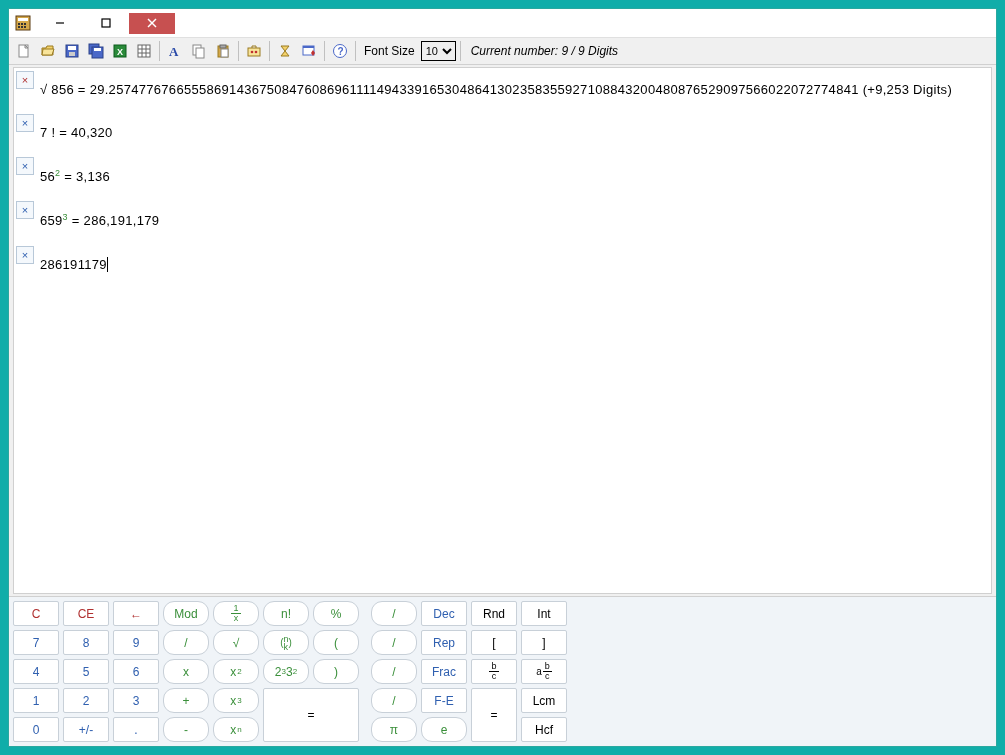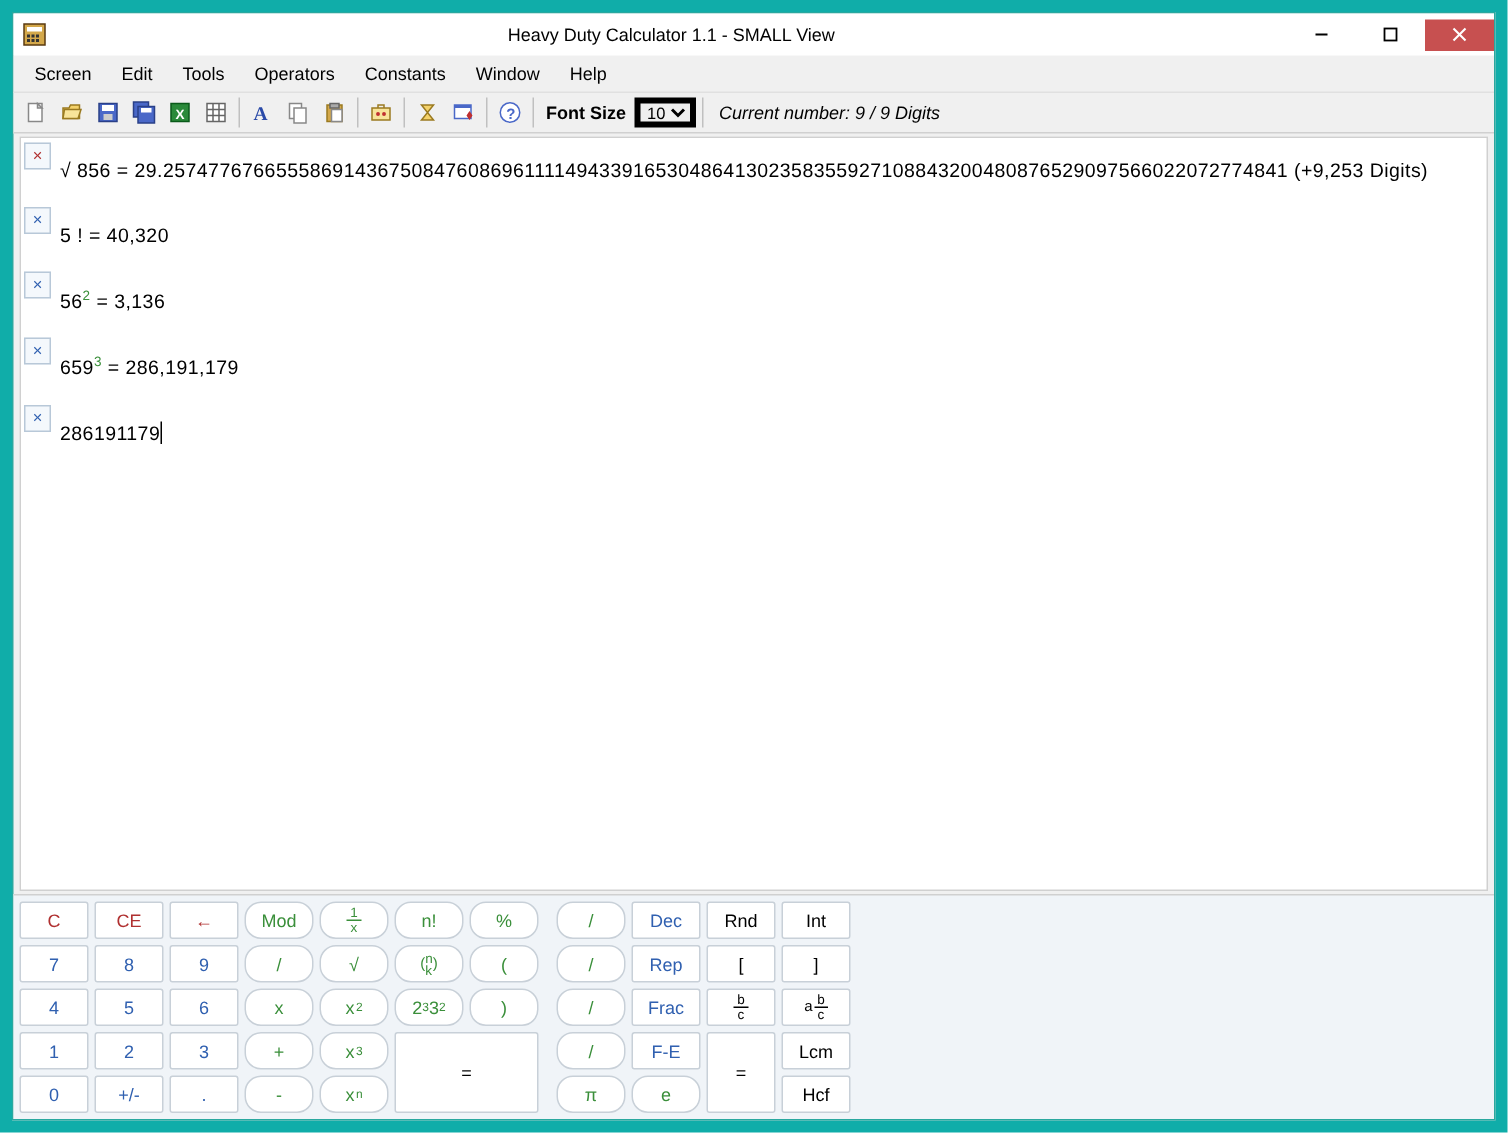--- a/index.html
+++ b/index.html
@@ -55,23 +55,23 @@
   border-bottom: 1px solid #d0d0d0;
   height: 28px;
   gap: 2px;
 }
 .tb-btn {
   width: 22px; height: 22px;
   display: flex; align-items: center; justify-content: center;
   cursor: pointer;
 }
 .tb-sep { width: 1px; height: 20px; background: #c0c0c0; margin: 0 2px; }
-.tb-label { font-size: 12px; padding: 0 4px; font-weight: bold; }
+.tb-label { font-size: 12px; padding: 0 4px; }
 .tb-select {
-  font-size: 11px; height: 20px; border: 4px solid #000000;
+  font-size: 11px; height: 20px; border: 1px solid #000000;
 }
 .tb-status { font-size: 12px; padding-left: 6px; font-style: italic; }
 .workspace {
   flex: 1;
   background: #fff;
   margin: 2px 4px;
   border: 1px solid #d0d0d0;
   display: flex;
   flex-direction: column;
   overflow: hidden;
@@ -158,50 +158,40 @@
           <rect x="1" y="1" width="14" height="14" fill="#d4a84a" stroke="#5a3a10"></rect>
           <rect x="3" y="3" width="10" height="3" fill="#fff"></rect>
           <rect x="3" y="8" width="2" height="2" fill="#333"></rect>
           <rect x="6" y="8" width="2" height="2" fill="#333"></rect>
           <rect x="9" y="8" width="2" height="2" fill="#333"></rect>
           <rect x="3" y="11" width="2" height="2" fill="#333"></rect>
           <rect x="6" y="11" width="2" height="2" fill="#333"></rect>
           <rect x="9" y="11" width="2" height="2" fill="#333"></rect>
         </svg>
     </span>
-    <div class="title-text">Heavy Duty Calculator 1.1 - SMALL View</div>
     <div class="win-controls">
       <div class="win-btn">
         <svg width="10" height="10">
             <line x1="1" y1="5" x2="9" y2="5" stroke="#000" stroke-width="1.2"></line>
           </svg>
       </div>
       <div class="win-btn">
         <svg width="10" height="10">
             <rect x="1" y="1" width="8" height="8" fill="none" stroke="#000" stroke-width="1.2"></rect>
           </svg>
       </div>
       <div class="win-btn close">
         <svg width="10" height="10">
             <line x1="1" y1="1" x2="9" y2="9" stroke="#fff" stroke-width="1.4"></line>
             <line x1="9" y1="1" x2="1" y2="9" stroke="#fff" stroke-width="1.4"></line>
           </svg>
       </div>
     </div>
   </div>
 
-  <div class="menubar" id="menubar">
-      <div class="menu-item">Screen</div>
-      <div class="menu-item">Edit</div>
-      <div class="menu-item">Tools</div>
-      <div class="menu-item">Operators</div>
-      <div class="menu-item">Constants</div>
-      <div class="menu-item">Window</div>
-      <div class="menu-item">Help</div>
-    </div>
 
   <div class="toolbar">
     <div class="tb-btn">
         <svg width="16" height="16">
           <rect x="3" y="2" width="9" height="12" fill="#fff" stroke="#888"></rect>
           <path d="M9 2 L12 5 L9 5 Z" fill="#ddd" stroke="#888"></path>
         </svg>
       </div>
     <div class="tb-btn">
         <svg width="16" height="16">
@@ -295,21 +285,21 @@
     <span class="tb-status">Current number: 9 / 9 Digits</span>
   </div>
 
   <div class="workspace" id="workspace">
       <div class="history-line">
         <div class="del-btn red">×</div>
         <div class="expr">√ 856 = 29.25747767665558691436750847608696111149433916530486413023583559271088432004808765290975660220727748​41 (+9,253 Digits)</div>
       </div>
       <div class="history-line">
         <div class="del-btn blue">×</div>
-        <div class="expr">5 ! = 40,320</div>
+        <div class="expr">7 ! = 40,320</div>
       </div>
       <div class="history-line">
         <div class="del-btn blue">×</div>
         <div class="expr">56<sup class="sup-green">2</sup> = 3,136</div>
       </div>
       <div class="history-line">
         <div class="del-btn blue">×</div>
         <div class="expr">659<sup class="sup-green">3</sup> = 286,191,179</div>
       </div>
       <div class="history-line">

